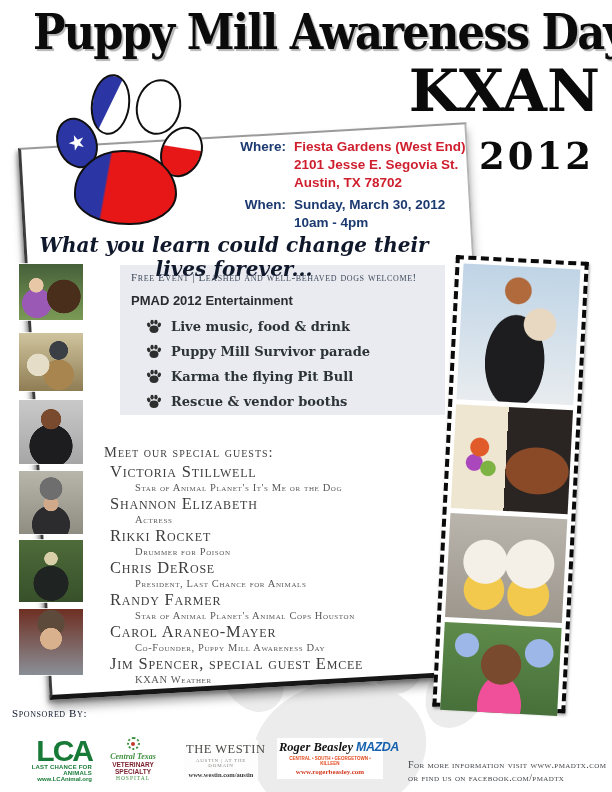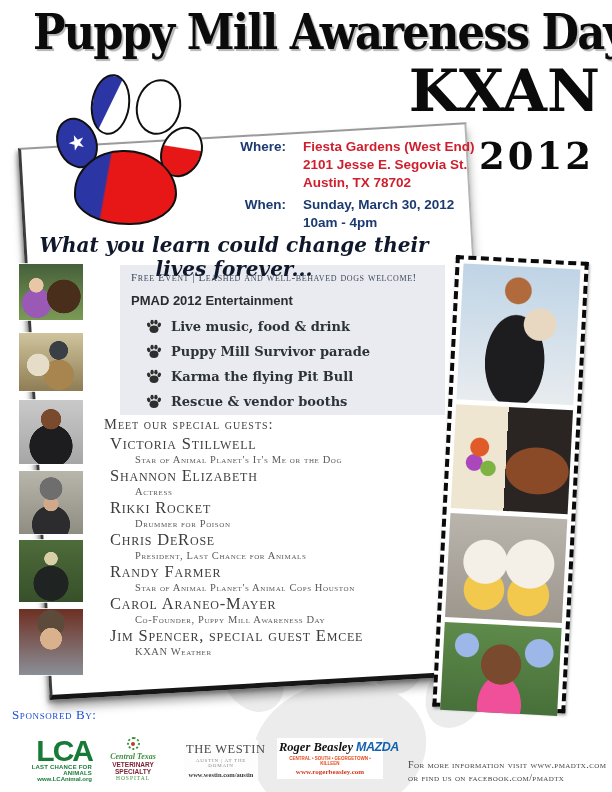--- a/index.html
+++ b/index.html
@@ -35,21 +35,21 @@
              background:linear-gradient(108deg,#2b36a4 49%,#ffffff 51%);}
   .toe-white{left:136px;top:79px;width:41px;height:52px;transform:rotate(12deg);background:#fff;}
   .toe-red  {left:161px;top:126px;width:37px;height:48px;transform:rotate(24deg);
              background:linear-gradient(165deg,#ffffff 42%,#e81717 44%);}
   .pad{left:74px;top:150px;width:99px;height:71px;
        border-radius:48% 52% 46% 54% / 58% 60% 42% 40% !important;
        background:linear-gradient(100deg,#2b36a4 31%,#e81717 33%);}
 
   
   .ww{position:absolute;left:238px;top:138px;z-index:6;display:grid;
-      grid-template-columns:48px auto;column-gap:17px;
+      grid-template-columns:48px auto;column-gap:8px;
       font-family:"Liberation Sans",sans-serif;font-weight:bold;font-size:13.5px;line-height:18px;}
   .ww .lab{color:#1c3a70;text-align:right;}
   .ww .red{color:#cf1f2e;}
   .ww .navy{color:#1c3a70;}
   .ww .sp{height:4px;grid-column:1 / 3;}
 
   
   .tagline{position:absolute;left:24px;top:233px;width:420px;text-align:center;z-index:5;
            font-family:"DejaVu Serif",serif;font-weight:bold;font-style:italic;
            font-size:20px;color:#0f172a;}
@@ -89,21 +89,21 @@
   .banner{position:absolute;left:131px;top:271px;font-variant:small-caps;font-size:11px;
           letter-spacing:.6px;color:#3f4a5c;white-space:nowrap;z-index:5;}
   .ent-title{position:absolute;left:131px;top:293px;font-family:Liberation Sans, sans-serif;font-weight:bold;
              font-size:13px;color:#2c2c30;z-index:5;}
   .bullet{position:absolute;left:146px;display:flex;align-items:center;gap:9px;z-index:5;}
   .bullet .txt{font-family:"DejaVu Serif",serif;font-weight:bold;font-size:13px;color:#2c3338;}
   .b1{top:319px;} .b2{top:344px;} .b3{top:369px;} .b4{top:394px;}
   .pawico{width:16px;height:15px;display:inline-block;}
 
   
-  .guests{position:absolute;left:104px;top:416px;z-index:5;color:#3f3f3f;}
+  .guests{position:absolute;left:104px;top:444px;z-index:5;color:#3f3f3f;}
   .g-head{font-variant:small-caps;font-size:14.5px;letter-spacing:1px;line-height:17px;margin-bottom:2px;}
   .g-name{font-variant:small-caps;font-size:16.5px;letter-spacing:.8px;line-height:18px;margin-left:6px;
           color:#3d3d3d;white-space:nowrap;}
   .g-role{font-variant:small-caps;font-size:10.5px;letter-spacing:.6px;line-height:14px;margin-left:31px;
           color:#585858;white-space:nowrap;}
 
   
   .strip{position:absolute;left:456px;top:255px;width:133px;height:452px;background:#fff;
          transform:rotate(3deg);transform-origin:top left;z-index:7;
          border:4px dashed #0a0a0a;box-shadow:1px 2px 3px rgba(0,0,0,.35);
@@ -127,22 +127,22 @@
        radial-gradient(circle at 70% 75%, #f2c94c 0 18%, rgba(0,0,0,0) 19%),
        linear-gradient(180deg,#b9b4ac,#9d978e);}
   .sp4{height:88px;background:
        radial-gradient(circle at 20% 25%, #9db8e8 0 10%, rgba(0,0,0,0) 11%),
        radial-gradient(circle at 82% 30%, #9db8e8 0 12%, rgba(0,0,0,0) 13%),
        radial-gradient(circle at 50% 45%, #7a4a2e 0 26%, rgba(0,0,0,0) 27%),
        radial-gradient(ellipse at 50% 92%, #f0509a 0 26%, rgba(0,0,0,0) 27%),
        linear-gradient(180deg,#5e8a4a,#47703a);}
 
   
-  .sponsored{position:absolute;left:12px;top:707px;font-variant:small-caps;font-size:13px;
-             letter-spacing:.6px;color:#1d4ed8;z-index:5;}
+  .sponsored{position:absolute;left:12px;top:707px;font-variant:small-caps;font-size:11px;
+             letter-spacing:.6px;color:#0f172a;z-index:5;}
   .lca{position:absolute;left:14px;top:738px;width:78px;text-align:right;z-index:5;
        color:#187a37;font-family:"Liberation Sans",sans-serif;}
   .lca-name{font-size:30px;font-weight:900;letter-spacing:-2px;line-height:26px;}
   .lca-l1{font-size:6px;font-weight:bold;letter-spacing:.2px;}
   .lca-l2{font-size:6px;font-weight:bold;}
   .ctvs{position:absolute;left:102px;top:737px;width:62px;text-align:center;z-index:5;}
   .ctvs-icon{width:9px;height:9px;border:2px dotted #3f8f3f;border-radius:50%;margin:0 auto 2px;
              display:flex;align-items:center;justify-content:center;}
   .ctvs-dot{width:4px;height:4px;border-radius:50%;background:#c0392b;}
   .ctvs-l1{font-size:8px;font-style:italic;color:#3f8f3f;font-weight:bold;}

